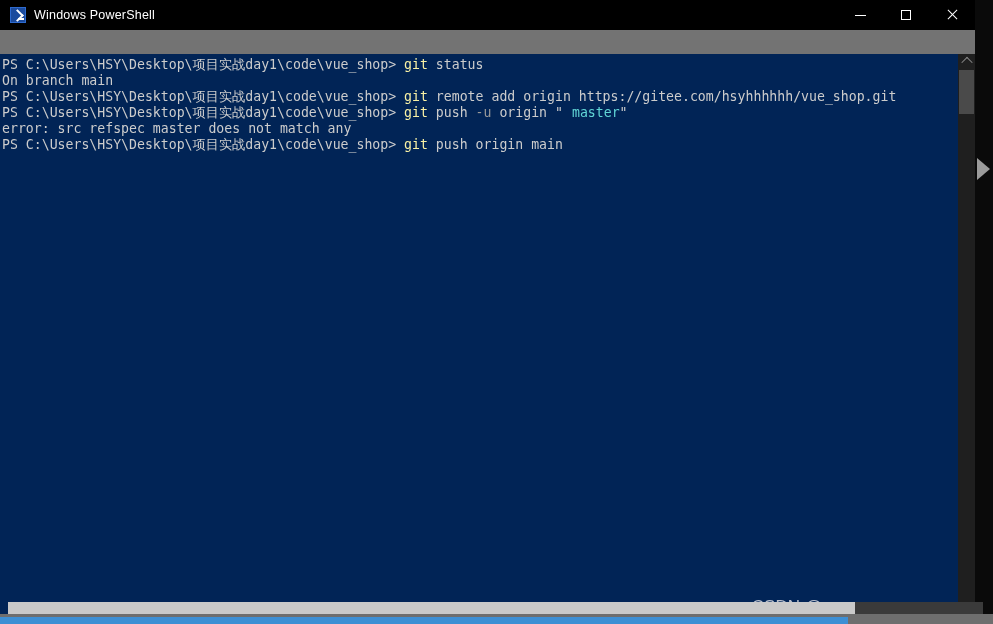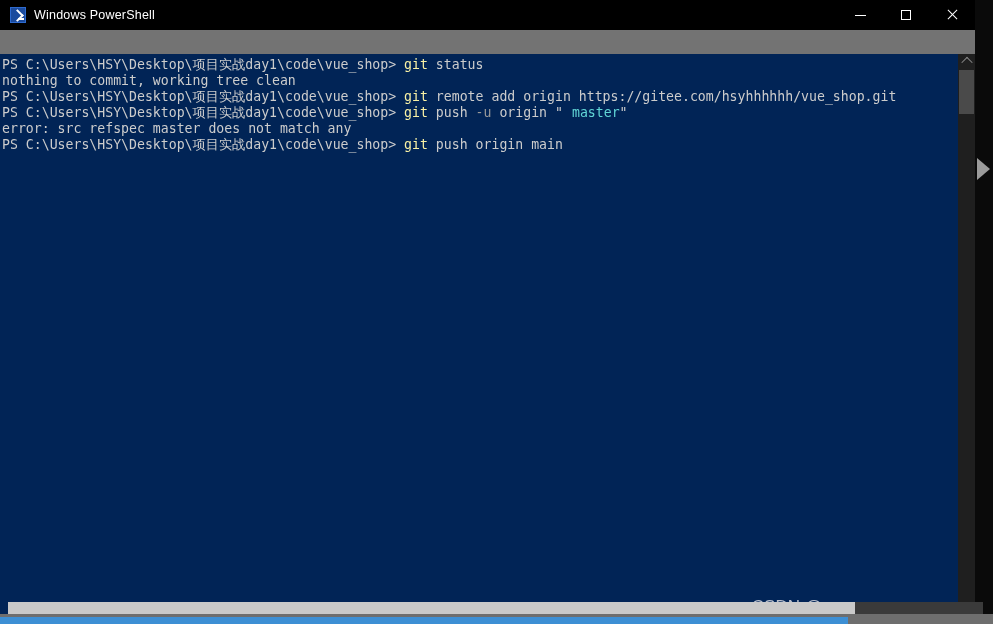--- a/index.html
+++ b/index.html
@@ -328,21 +328,21 @@
         </div>
         <div class="winbtn close">
           <div class="glyph-close"></div>
         </div>
       </div>
     </div>
 
     <div id="console">
       <div id="lines">
           <div class="line"><span class="c-white">PS C:\Users\HSY\Desktop\项目实战day1\code\vue_shop&gt; </span><span class="c-yellow">git</span><span class="c-white"> status</span></div>
-          <div class="line"><span class="c-white">nothing to commit, working tree clean</span></div>
+          <div class="line"><span class="c-white">On branch main</span></div>
           <div class="line"><span class="c-white">PS C:\Users\HSY\Desktop\项目实战day1\code\vue_shop&gt; </span><span class="c-yellow">git</span><span class="c-white"> remote add origin https://gitee.com/hsyhhhhhh/vue_shop.git</span></div>
           <div class="line"><span class="c-white">PS C:\Users\HSY\Desktop\项目实战day1\code\vue_shop&gt; </span><span class="c-yellow">git</span><span class="c-white"> push </span><span class="c-gray">-u</span><span class="c-white"> origin </span><span class="c-white">"</span><span class="c-cyan">master</span><span class="c-white">"</span></div>
           <div class="line"><span class="c-white">error: src refspec master does not match any</span></div>
           <div class="line"><span class="c-white">PS C:\Users\HSY\Desktop\项目实战day1\code\vue_shop&gt; </span><span class="c-yellow">git</span><span class="c-white"> push origin main</span></div>
         </div>
 
       <div id="watermark">CSDN @a～ ～ ～ ～ ～ ～</div>
 
       <div id="vscroll">
         <div class="arrow-up"></div>

